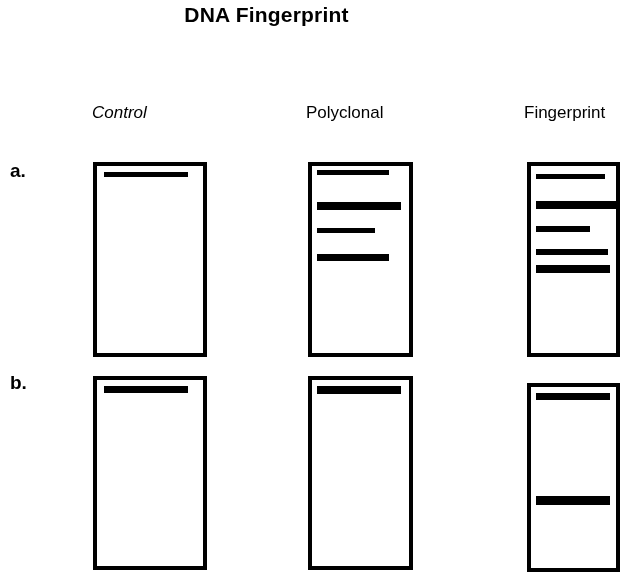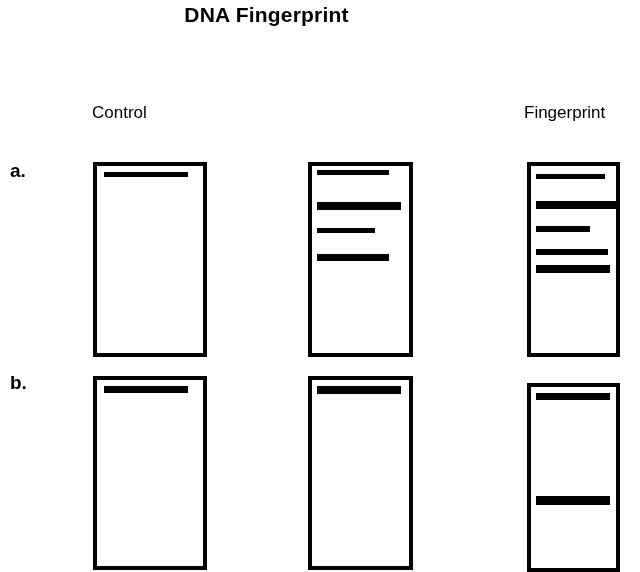--- a/index.html
+++ b/index.html
@@ -17,21 +17,21 @@
     font-size:21px;font-weight:bold;letter-spacing:0.2px;
     color:#000;
   }
 
   .col-label{
     position:absolute;
     font-size:17px;font-weight:normal;
     color:#000;white-space:nowrap;
     top:103px;
   }
-  .col-label.c0{left:92px;}
+  .col-label.c0{left:92px;font-style:italic;}
   .col-label.c1{left:306px;}
   .col-label.c2{left:524px;}
 
   .row-label{
     position:absolute;left:10px;
     font-size:19px;font-weight:bold;color:#000;
   }
   .row-label.r0{top:160px;}
   .row-label.r1{top:372px;}
 
@@ -48,20 +48,21 @@
   }
 </style>
 </head>
 <body>
 
 <div id="figure">
 
   <div class="title">DNA Fingerprint</div>
 
   <div class="col-label c0">Control</div>
+  <div class="col-label c1">Polyclonal</div>
   <div class="col-label c2">Fingerprint</div>
 
   <div class="row-label r0">a.</div>
   <div class="row-label r1">b.</div>
 
   <div id="lanes">
       <div class="lane" style="left: 93px; top: 162px; width: 114px; height: 195px; border-color: rgb(0, 0, 0);">
         <div class="band" style="left: 7px; top: 6px; width: 84px; height: 5px; background: rgb(0, 0, 0);"></div>
       </div>
       <div class="lane" style="left: 308px; top: 162px; width: 105px; height: 195px; border-color: rgb(0, 0, 0);">

